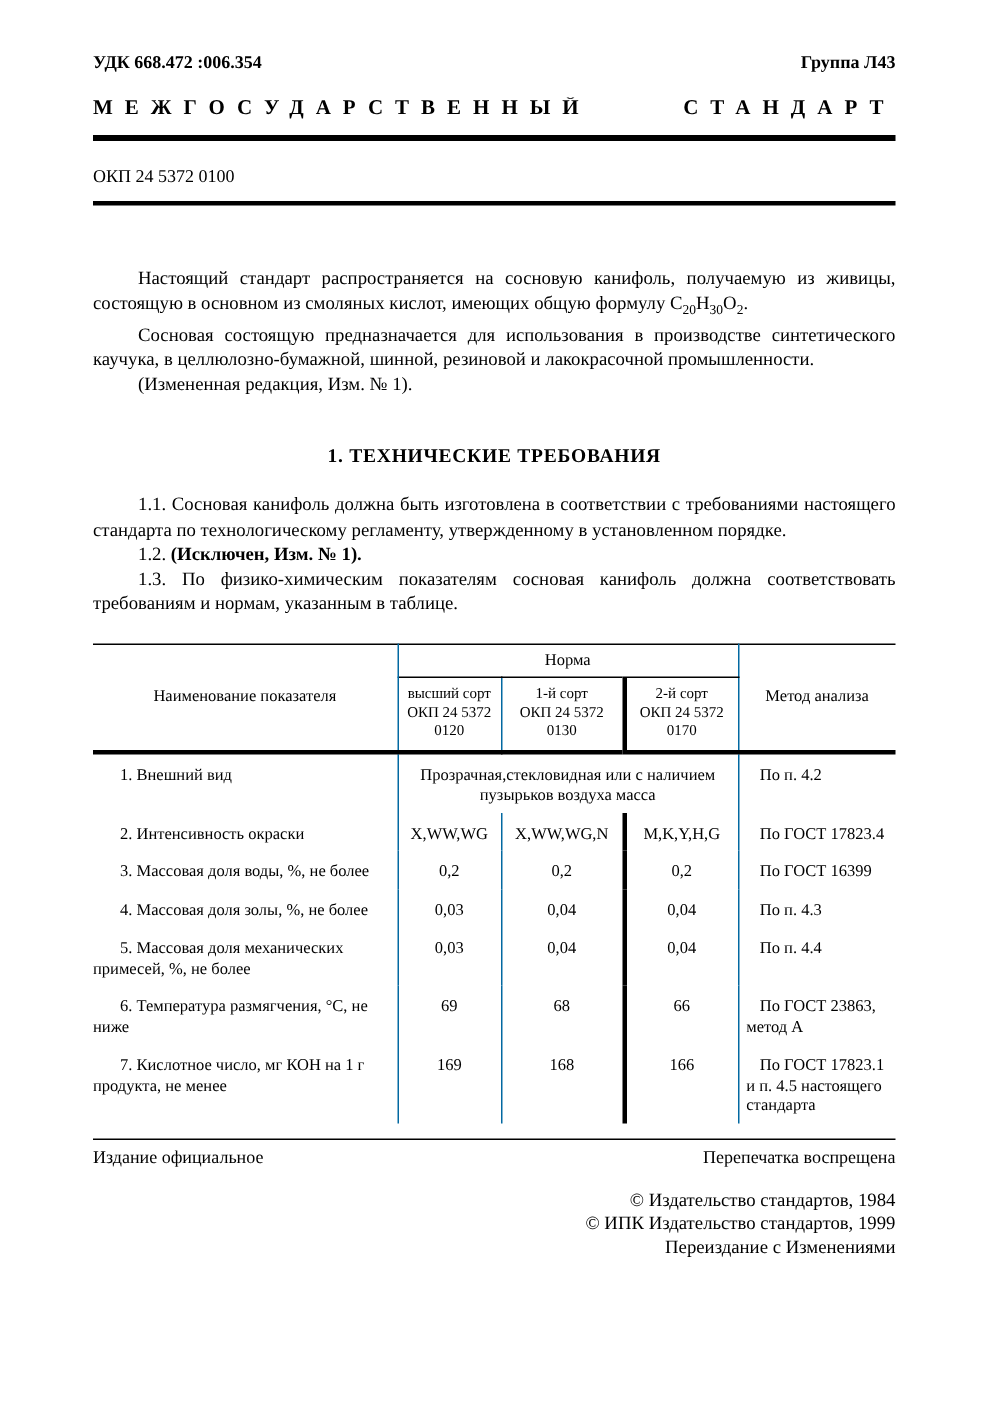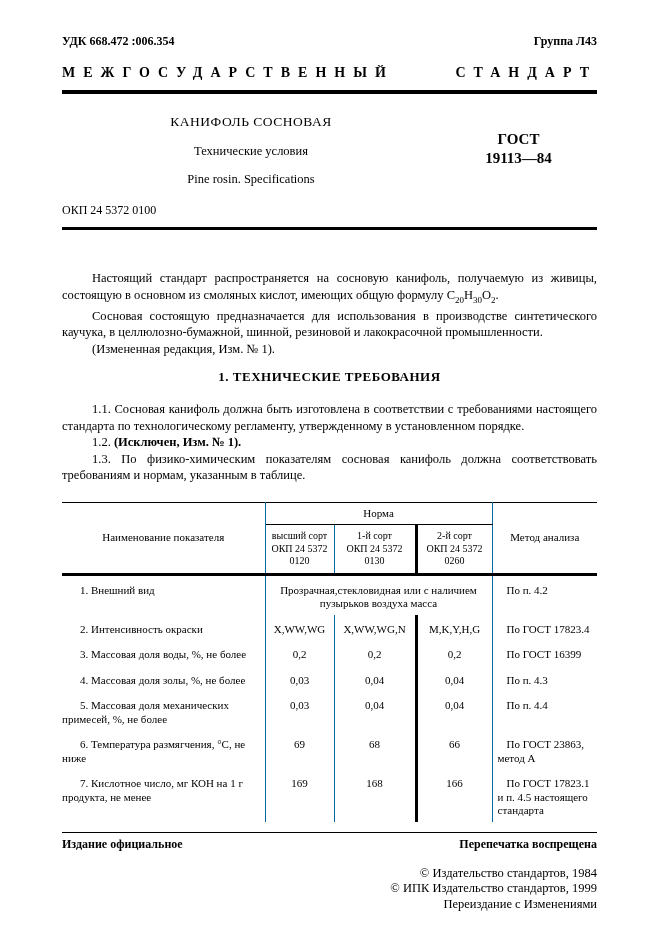--- a/index.html
+++ b/index.html
@@ -64,21 +64,21 @@
     text-indent: 30px;
   }
   .para sub { font-size: 9px; }
   .bold { font-weight: bold; }
 
   
   .section-heading {
     text-align: center;
     font-size: 13px;
     font-weight: bold;
-    margin-top: 12px;
+    margin-top: 32px;
     letter-spacing: 0.5px;
   }
   .section-items { margin-top: 16px; }
 
   
   .spec-table {
     margin-top: 18px;
     border-collapse: collapse;
     width: 535px;
     table-layout: fixed;
@@ -103,21 +103,21 @@
   .td-name { padding: 8px 4px 4px 0; text-indent: 18px; }
   .td-val  { padding: 8px 2px 4px 2px; text-align: center; }
   .td-span { padding: 8px 6px 4px 6px; text-align: center; }
   .td-method { padding: 8px 0 4px 5px; text-indent: 9px; }
 
   
   .footer-row {
     display: flex;
     justify-content: space-between;
     font-size: 12px;
-    font-weight: bold;
+    font-weight: normal;
     margin-top: 4px;
     gap: 12px;
   }
   .copyright-block {
     margin-top: 14px;
     text-align: right;
     font-size: 12.5px;
     line-height: 15.5px;
   }
 </style>
@@ -128,31 +128,20 @@
 
   <div class="udk-row">
     <span>УДК 668.472 :006.354</span>
     <span>Группа Л43</span>
   </div>
 
   <div class="standard-line">МЕЖГОСУДАРСТВЕННЫЙ СТАНДАРТ</div>
 
   <hr class="rule-thick">
 
-  <div class="title-area">
-    <div class="title-left">
-      <div class="doc-title">КАНИФОЛЬ СОСНОВАЯ</div>
-      <div class="doc-subtitle">Технические условия</div>
-      <div class="doc-subtitle-en">Pine rosin. Specifications</div>
-    </div>
-    <div class="gost-block">
-      <div>ГОСТ</div>
-      <div>19113—84</div>
-    </div>
-  </div>
 
   <div class="okp-line">ОКП 24 5372 0100</div>
 
   <hr class="rule-thick2">
 
 
   <div class="body-text">
     <p class="para"><span>Настоящий стандарт распространяется на сосновую канифоль, получаемую из живицы, состоящую в основном из смоляных кислот, имеющих общую формулу С</span><sub>20</sub><span>Н</span><sub>30</sub><span>О</span><sub>2</sub><span>.</span></p>
     <p class="para">Сосновая состоящую предназначается для использования в производстве синтетического каучука, в целлюлозно-бумажной, шинной, резиновой и лакокрасочной промышленности.</p>
     <p class="para">(Измененная редакция, Изм. № 1).</p>
@@ -187,21 +176,21 @@
           <div>0120</div>
         </th>
         <th class="th-grade br3">
           <div>1-й сорт</div>
           <div>ОКП 24 5372</div>
           <div>0130</div>
         </th>
         <th class="th-grade br1">
           <div>2-й сорт</div>
           <div>ОКП 24 5372</div>
-          <div>0260</div>
+          <div>0170</div>
         </th>
       </tr>
     </thead>
     <tbody>
       <tr>
         <td class="td-name br1">1.  Внешний вид</td>
         <td colspan="3" class="td-span br1">Прозрачная,стекловидная или с наличием пузырьков воздуха масса</td>
         <td class="td-method">По п. 4.2</td>
       </tr>
       <tr>

